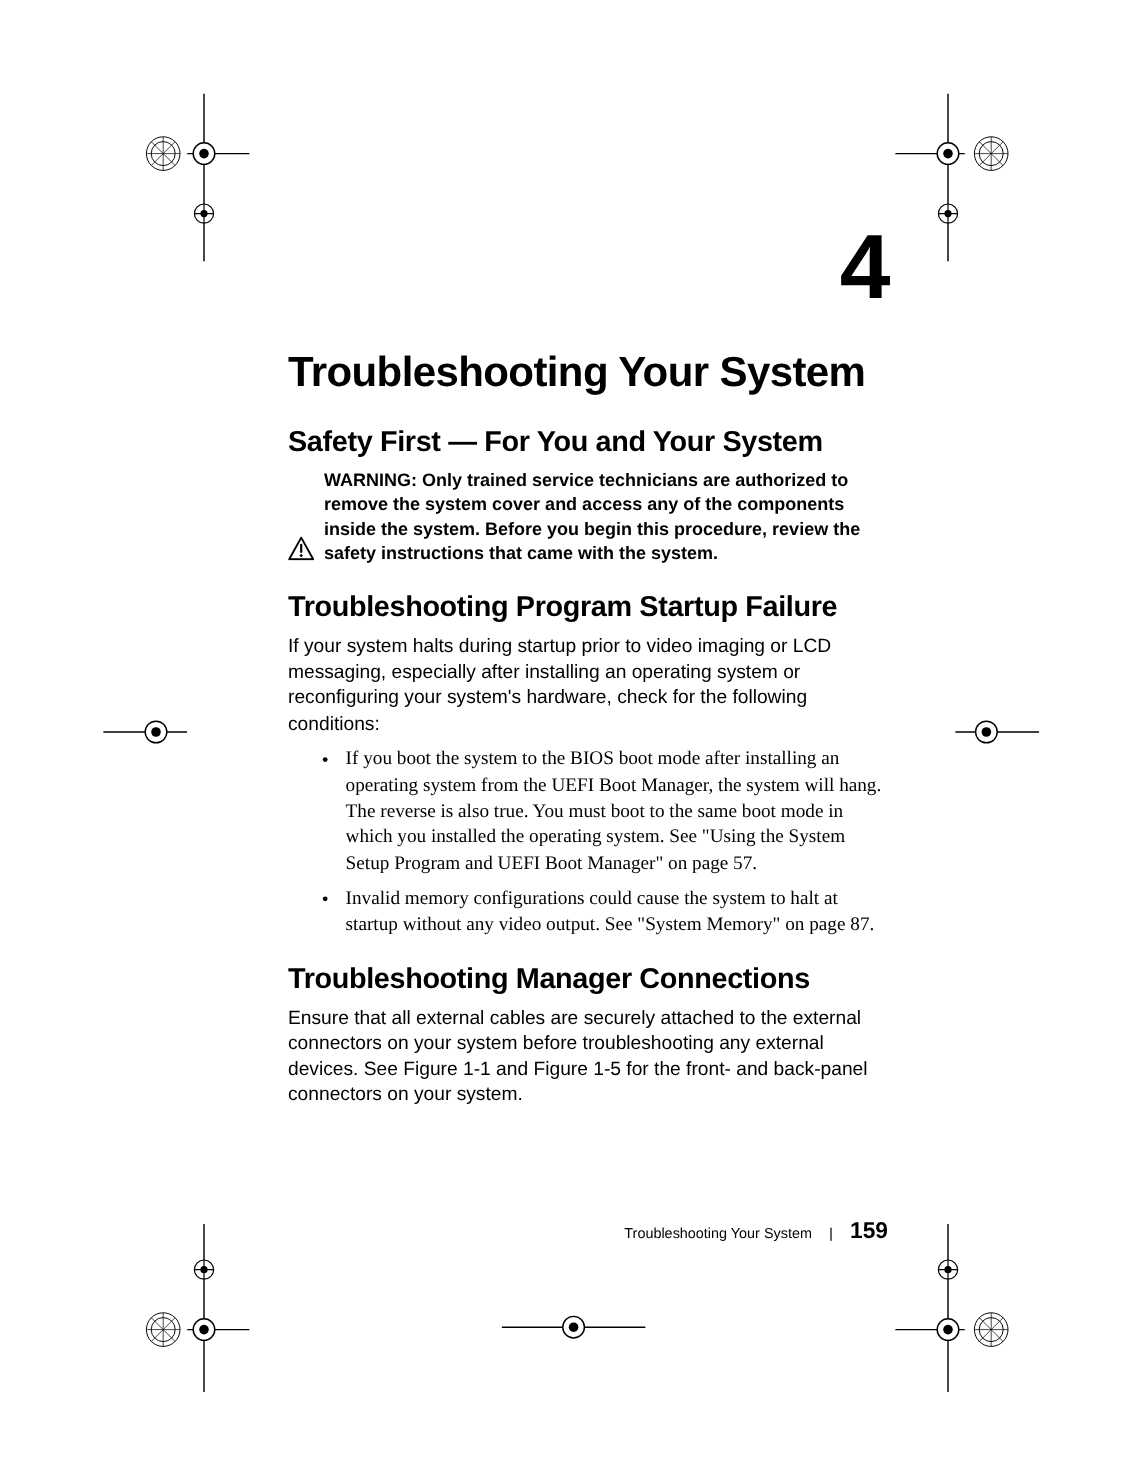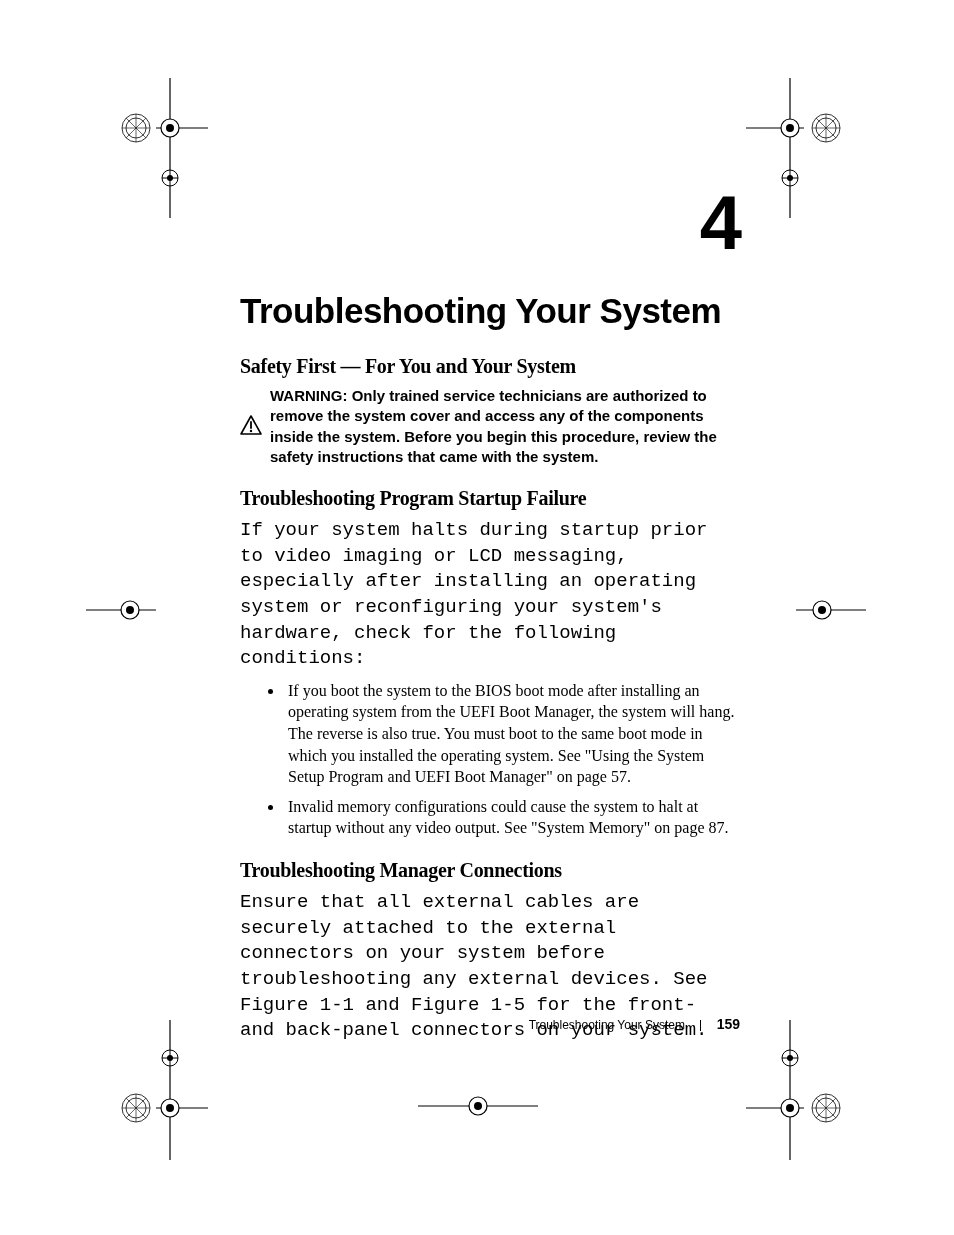--- a/index.html
+++ b/index.html
@@ -38,48 +38,48 @@
     letter-spacing: -2px;
   }
   h1 {
     font-family: 'Arial Narrow', Arial, sans-serif;
     font-weight: 700;
     font-size: 35px;
     margin: 0 0 24px 0;
     letter-spacing: -0.5px;
   }
   h2 {
-    font-family: Liberation Serif, serif;
-    font-weight: 700;
-    font-size: 20px;
+    font-family: Liberation Sans, sans-serif;
+    font-weight: 700;
+    font-size: 24px;
     margin: 0 0 8px 0;
     letter-spacing: -0.3px;
   }
   .warning-block {
     display: flex;
-    align-items: center;
+    align-items: flex-end;
     gap: 8px;
     margin: 0 0 20px 0;
   }
   .warning-icon {
     flex: 0 0 auto;
     margin-top: 1px;
   }
   .warning-text {
     font-family: 'Arial Narrow', Arial, sans-serif;
     font-size: 15px;
     line-height: 1.35;
     font-weight: 400;
   }
   .warning-text b {
     font-weight: 700;
   }
   p.body {
-    font-family: Liberation Mono, monospace;
-    font-size: 19px;
+    font-family: Liberation Sans, sans-serif;
+    font-size: 16px;
     line-height: 1.35;
     margin: 0 0 8px 0;
   }
   ul {
     margin: 4px 0 8px 0;
     padding: 0 0 0 44px;
   }
   ul li {
     font-family: Liberation Serif, serif;
     font-size: 16px;
@@ -100,21 +100,21 @@
   .footer .sep {
     display: inline-block;
     width: 1px;
     height: 11px;
     background: #000;
     vertical-align: -2px;
     margin: 0 12px 0 12px;
   }
   .footer .pg {
     font-weight: 700;
-    font-size: 14px;
+    font-size: 19px;
   }
 
   
   .reg {
     position: absolute;
     pointer-events: none;
   }
   .reg svg { display: block; }
 </style>
 </head>

